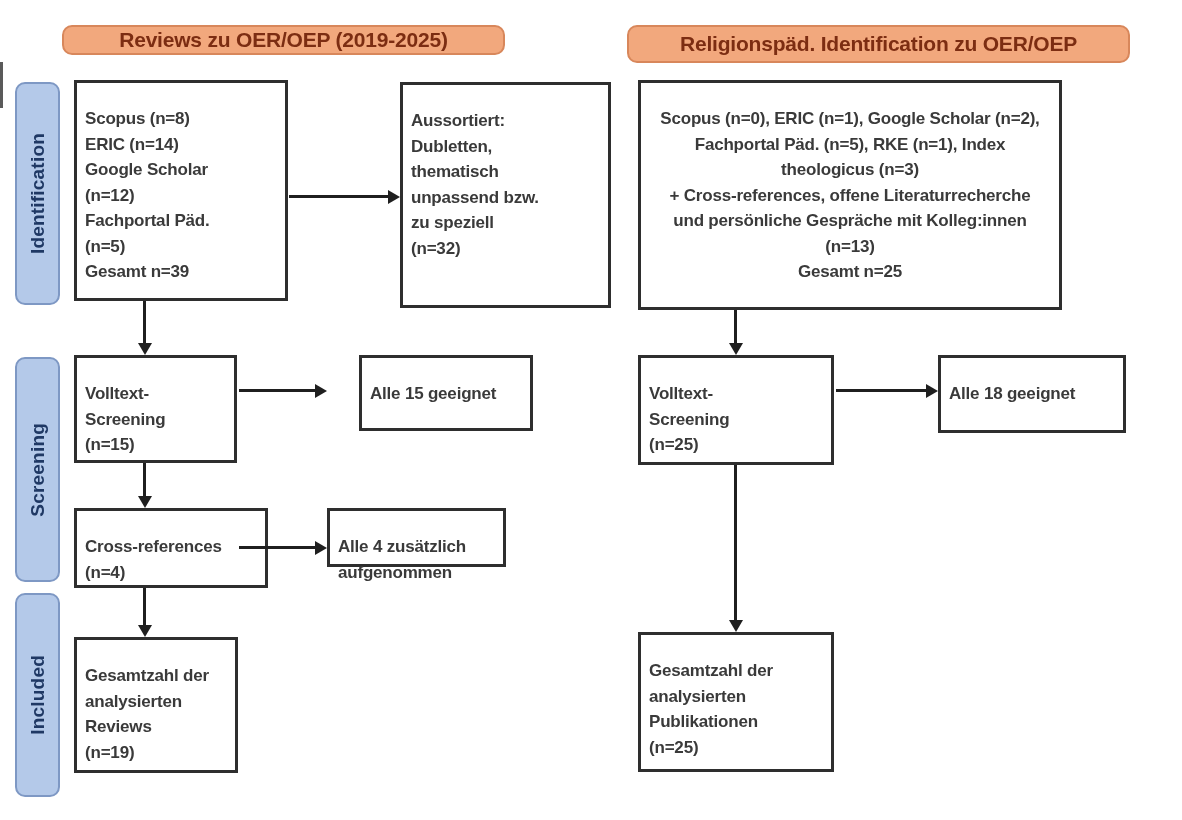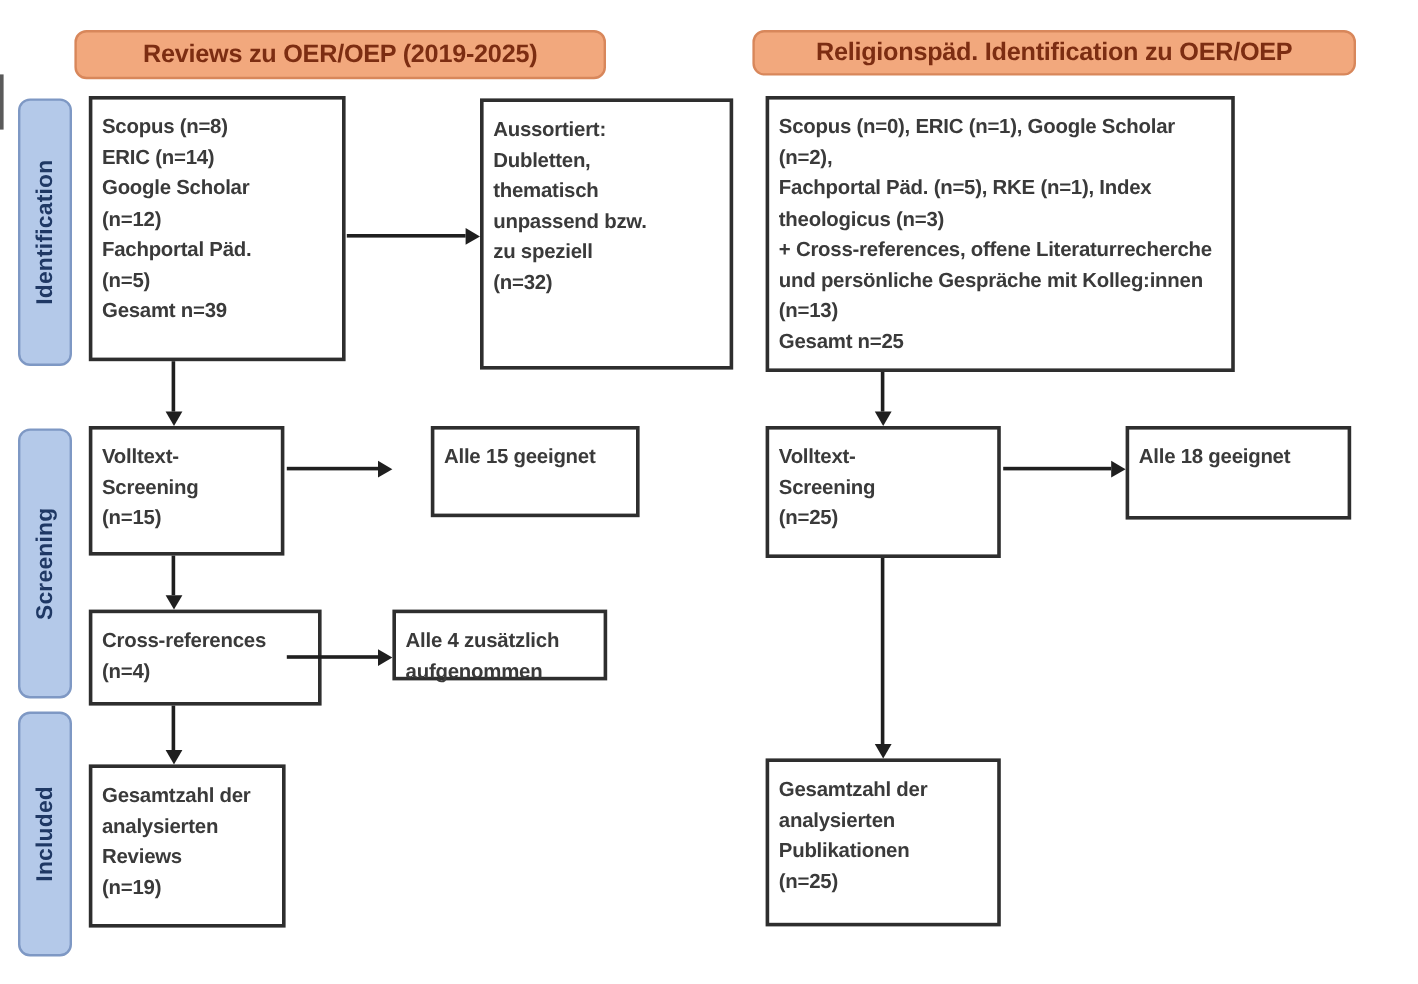--- a/index.html
+++ b/index.html
@@ -56,21 +56,21 @@
     transform:rotate(180deg);
     white-space:nowrap;
     letter-spacing:0.2px;
   }
   .fbox{
     position:absolute;
     background:var(--box-bg);
     border:3px solid var(--box-border);
   }
   .fbox .box-text{
-    padding:10px 8px;
+    padding:23px 8px;
     color:var(--box-text);
     font-size:17px;
     font-weight:700;
     line-height:1.5;
     white-space:pre-line;
     letter-spacing:-0.2px;
   }
   .arrow-h{
     position:absolute;
     height:3px;
@@ -104,21 +104,21 @@
   .edge-artifact{
     position:absolute;
     background:#5a5a5a;
   }
 </style>
 </head>
 <body>
 
 <div class="canvas">
 
-  <div class="col-header" style="left:62px;top:25px;width:443px;height:41px;">
+  <div class="col-header" style="left:62px;top:25px;width:443px;height:30px;">
     <span>Reviews zu OER/OEP (2019-2025)</span>
   </div>
   <div class="col-header" style="left:627px;top:25px;width:503px;height:38px;">
     <span>Religionspäd. Identification zu OER/OEP</span>
   </div>
 
   <div class="stage-label" style="left:15px;top:82px;width:45px;height:223px;">
     <span class="vtext">Identification</span>
   </div>
   <div class="stage-label" style="left:15px;top:357px;width:45px;height:225px;">
@@ -138,21 +138,21 @@
 Gesamt n=39</div>
   </div>
   <div class="fbox" style="left:400px;top:82px;width:211px;height:226px;">
     <div class="box-text">Aussortiert:
 Dubletten,
 thematisch
 unpassend bzw.
 zu speziell
 (n=32)</div>
   </div>
-  <div class="fbox" style="left:638px;top:80px;width:391px;height:230px;">
+  <div class="fbox" style="left:638px;top:80px;width:424px;height:230px;text-align:center;">
     <div class="box-text">Scopus (n=0), ERIC (n=1), Google Scholar (n=2),
 Fachportal Päd. (n=5), RKE (n=1), Index
 theologicus (n=3)
 + Cross-references, offene Literaturrecherche
 und persönliche Gespräche mit Kolleg:innen
 (n=13)
 Gesamt n=25</div>
   </div>
 
   <div class="fbox" style="left:74px;top:355px;width:163px;height:108px;">

